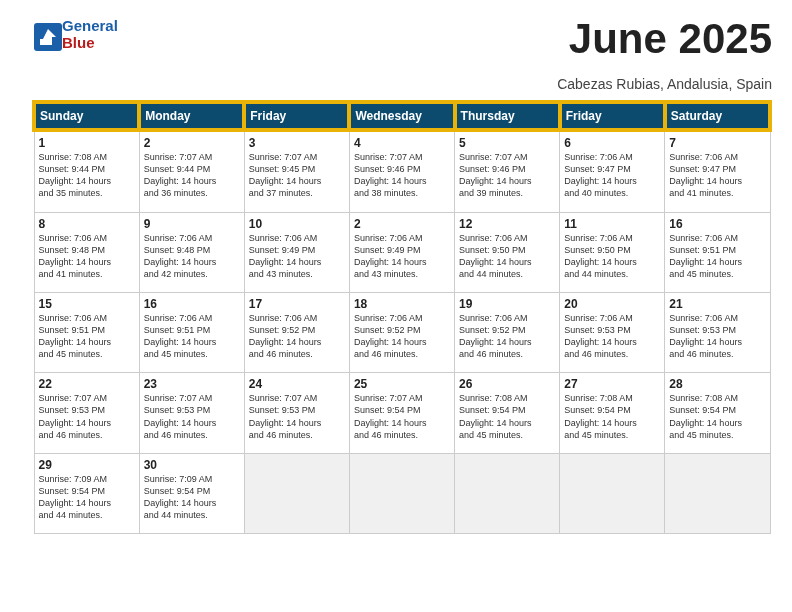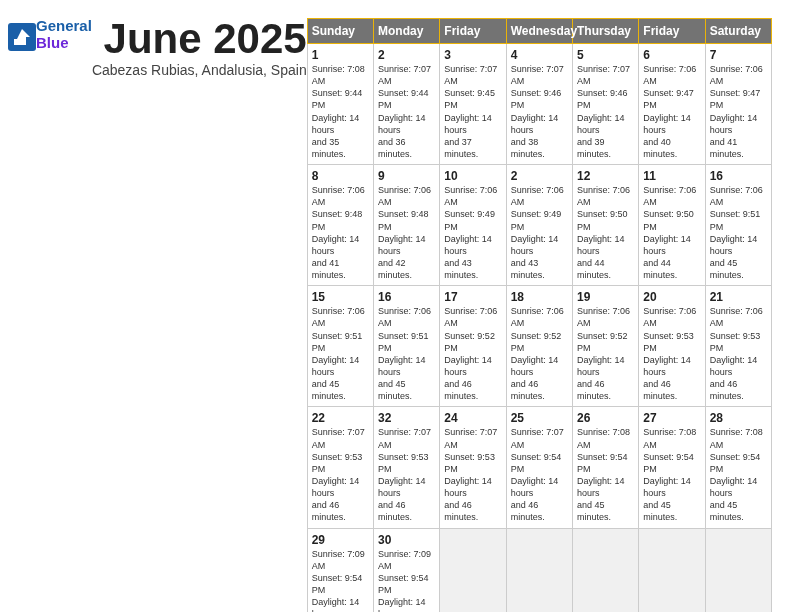--- a/index.html
+++ b/index.html
@@ -6,23 +6,23 @@
     body {
       width: 792px;
       height: 612px;
       font-family: Arial, sans-serif;
       background: #fff;
       overflow: hidden;
     }
     .page {
       width: 792px;
       height: 546px;
-      padding: 18px 20px 12px 6px;
+      padding: 18px 20px 12px 32px;
       display: flex;
-      flex-direction: row;
+      flex-direction: column;
     }
     .header {
       display: flex;
       justify-content: space-between;
       align-items: flex-start;
       margin-bottom: 8px;
     }
     .logo {
       display: flex;
       align-items: center;
@@ -47,36 +47,36 @@
     }
     .month-title {
       font-size: 42px;
       font-weight: bold;
       color: #222;
       line-height: 1;
     }
     .location-title {
       font-size: 14px;
       color: #444;
-      margin-top: 2px;
+      margin-top: 16px;
     }
     .calendar {
       flex: 1;
       border: 1px solid #ccc;
       border-collapse: collapse;
       width: 100%;
       table-layout: fixed;
     }
     .calendar thead tr th {
-      background: #737373;
+      background: #0c4a6e;
       color: #fff;
       font-size: 12px;
       font-weight: bold;
       padding: 5px 4px;
-      border: 1px solid #eab308;
+      border: 4px solid #eab308;
       text-align: left;
     }
     .calendar tbody tr td {
       border: 1px solid #ccc;
       vertical-align: top;
       padding: 4px 4px;
       font-size: 9.5px;
       color: #222;
       background: #fff;
       width: calc(100% / 7);
@@ -107,21 +107,21 @@
     <div class="logo">
       <div class="logo-icon">
         <svg width="32" height="32" viewBox="0 0 32 32">
           <rect x="2" y="2" width="28" height="28" rx="3" fill="#1a5fa8"></rect>
           <polygon points="8,24 16,8 24,16 20,16 20,24" fill="white"></polygon>
           <rect x="8" y="18" width="6" height="6" fill="white"></rect>
         </svg>
       </div>
       <div class="logo-text">
         <div><span>General</span></div>
-        <div><span style="color:#6d28d9;">Blue</span></div>
+        <div><span style="color:#b91c1c;">Blue</span></div>
       </div>
     </div>
     <div class="title-block">
       <div class="month-title">June 2025</div>
       <div class="location-title">Cabezas Rubias, Andalusia, Spain</div>
     </div>
   </div>
 
   <table class="calendar">
     <thead>
@@ -225,21 +225,21 @@
             <span class="day-number">21</span>
             <div class="day-info">Sunrise: 7:06 AM<br>Sunset: 9:53 PM<br>Daylight: 14 hours<br>and 46 minutes.</div>
           </td>
         </tr>
         <tr>
           <td>
             <span class="day-number">22</span>
             <div class="day-info">Sunrise: 7:07 AM<br>Sunset: 9:53 PM<br>Daylight: 14 hours<br>and 46 minutes.</div>
           </td>
           <td>
-            <span class="day-number">32</span>
+            <span class="day-number">23</span>
             <div class="day-info">Sunrise: 7:07 AM<br>Sunset: 9:53 PM<br>Daylight: 14 hours<br>and 46 minutes.</div>
           </td>
           <td>
             <span class="day-number">24</span>
             <div class="day-info">Sunrise: 7:07 AM<br>Sunset: 9:53 PM<br>Daylight: 14 hours<br>and 46 minutes.</div>
           </td>
           <td>
             <span class="day-number">25</span>
             <div class="day-info">Sunrise: 7:07 AM<br>Sunset: 9:54 PM<br>Daylight: 14 hours<br>and 46 minutes.</div>
           </td>

